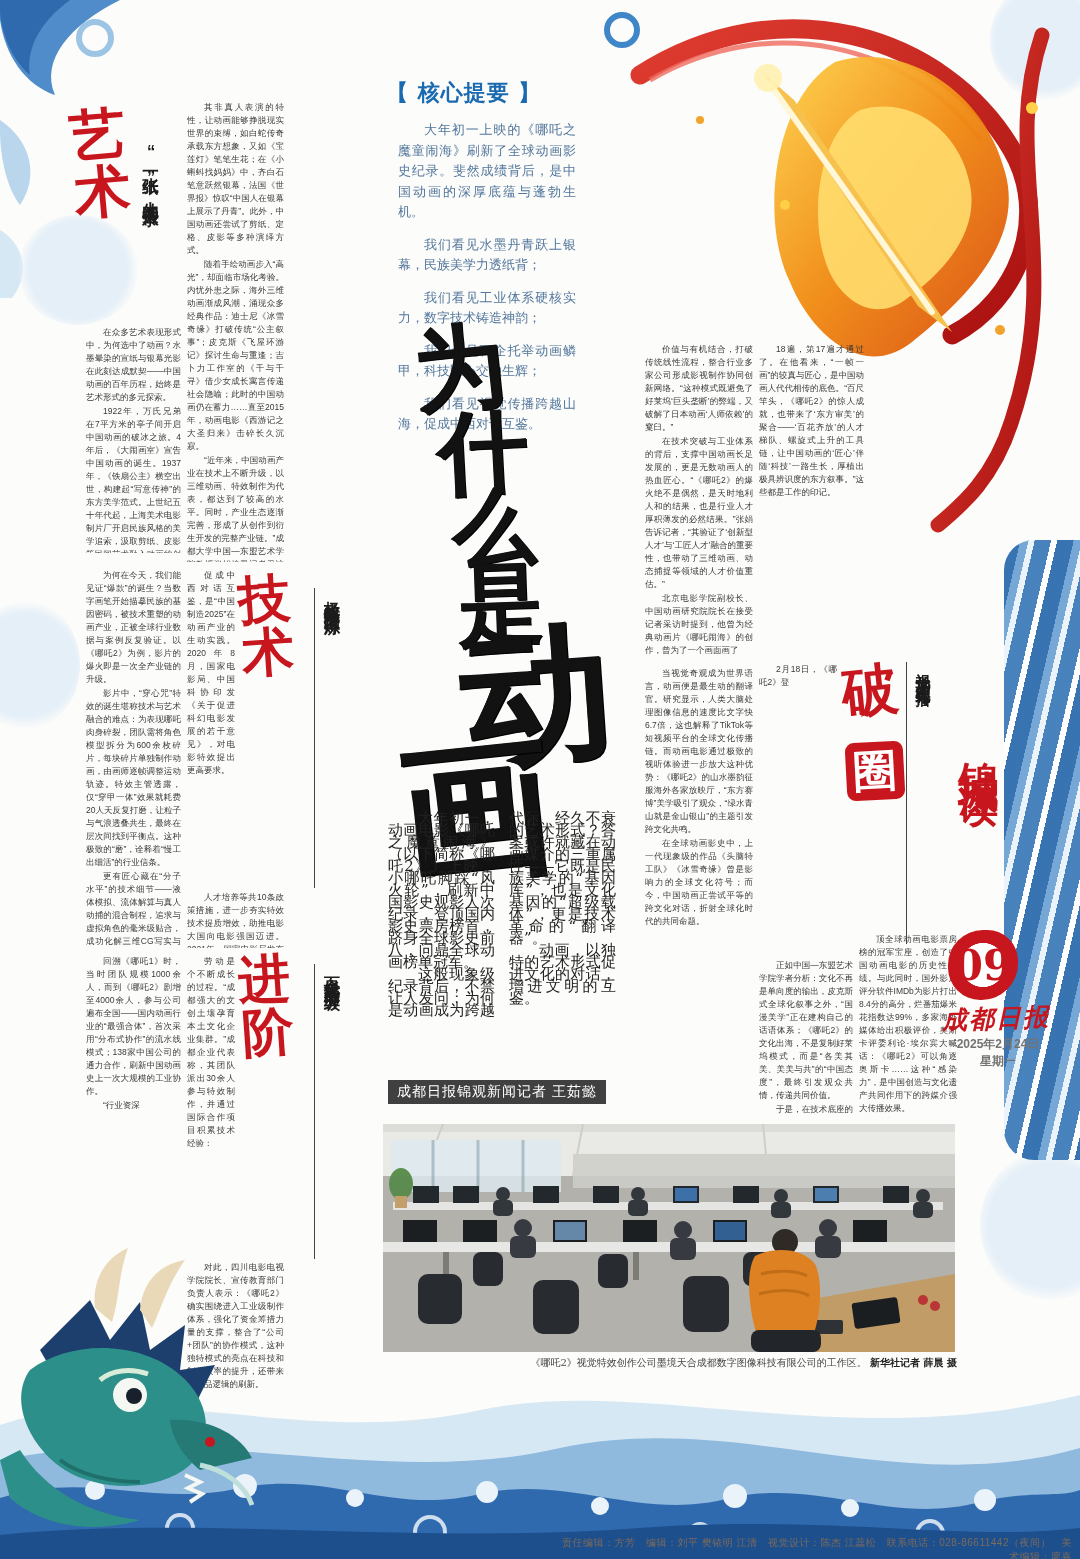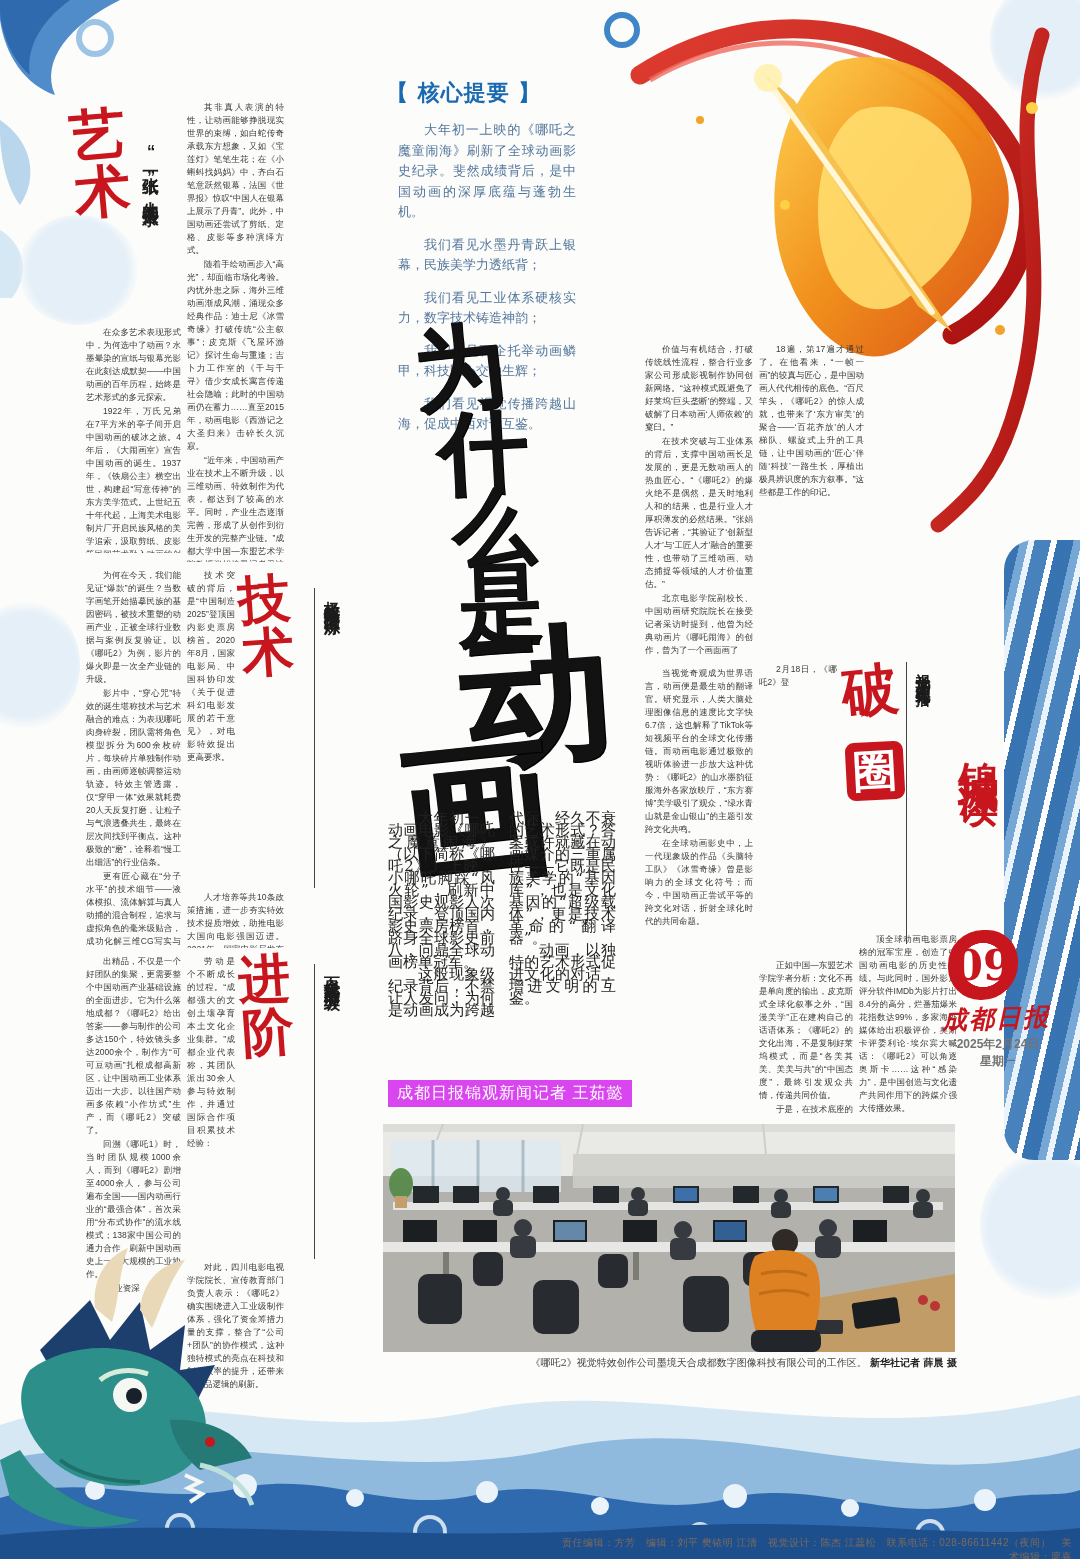--- a/index.html
+++ b/index.html
@@ -22,21 +22,21 @@
   .core-title{color:#1a6ab2;font-weight:bold;font-size:22px;letter-spacing:1px;font-family:"DejaVu Serif",serif;}
   .core-body{font-size:13px;line-height:20.5px;color:#52769c;text-align:justify;margin-top:10px;}
   .core-body .para{margin:12px;text-indent:2em;}
   
   .cal{position:absolute;font-family:"DejaVu Serif",serif;font-weight:bold;color:#121212;
     text-shadow:1px 1px 0 #000, -0.5px 0.5px 0 #111;}
   
   .lede{position:absolute;column-count:2;column-gap:14px;font-family:"DejaVu Serif",serif;
     font-size:15px;line-height:12px;color:#222;text-align:justify;}
   .lede .para{margin:0;text-indent:2em;}
-  .byline{position:absolute;background:#d946ef;color:#fff;font-size:16px;padding:3px 9px;letter-spacing:1px;}
+  .byline{position:absolute;background:#404040;color:#fff;font-size:14px;padding:3px 9px;letter-spacing:1px;}
   
   .edition{position:absolute;writing-mode:vertical-rl;text-orientation:upright;color:#c8161e;
     font-weight:bold;font-size:40px;letter-spacing:8px;font-family:"DejaVu Serif",serif;}
   .pagenum{position:absolute;width:70px;height:70px;border-radius:50% 44% 52% 46%;
     background:radial-gradient(circle at 50% 50%, #fff 0 44%, transparent 45%),#c8161e;
     box-shadow:0 0 0 3px #c8161e inset;display:flex;align-items:center;justify-content:center;}
   .pagenum b{color:#c8161e;font-size:42px;font-family:"DejaVu Serif",serif;}
   .papername{position:absolute;color:#c8161e;font-family:"DejaVu Serif",serif;font-weight:bold;
     font-style:italic;font-size:25px;letter-spacing:2px;transform:rotate(-2deg);}
   .dateblock{position:absolute;font-size:12px;color:#737373;text-align:center;line-height:17px;font-weight:bold;}
@@ -119,33 +119,32 @@
     <p class="para">影片中，“穿心咒”特效的诞生堪称技术与艺术融合的难点：为表现哪吒肉身碎裂，团队需将角色模型拆分为600余枚碎片，每块碎片单独制作动画，由画师逐帧调整运动轨迹。特效主管透露，仅“穿甲一体”效果就耗费20人天反复打磨，让粒子与气浪透叠共生，最终在层次间找到平衡点。这种极致的“磨”，诠释着“慢工出细活”的行业信条。</p>
     <p class="para">更有匠心藏在“分子水平”的技术细节——液体模拟、流体解算与真人动捕的混合制程，追求与虚拟角色的毫米级贴合，成功化解三维CG写实与水墨写意风格的天然矛盾。</p>
   </div>
 
 <div class="sec-label" style="left:240px;top:572px;font-size:52px;transform:rotate(-4deg);">
   <span>技</span>
     <span>术</span>
 </div>
 <div class="sec-sub" style="left:314px;top:588px;height:300px;font-size:16px;">极致特效中的技术淬炼</div>
 <div class="colblock" style="left:186px;top:568px;width:50px;height:318px;">
-    <p class="para">技术突破的背后，是“中国制造2025”登顶国内影史票房榜首。2020年8月，国家电影局、中国科协印发《关于促进科幻电影发展的若干意见》，对电影特效提出更高要求。</p>
+    <p class="para">促成中西对话互鉴，是“中国制造2025”在动画产业的生动实践。2020年8月，国家电影局、中国科协印发《关于促进科幻电影发展的若干意见》，对电影特效提出更高要求。</p>
   </div>
 <div class="colblock" style="left:186px;top:890px;width:99px;height:58px;">
     <p class="para">人才培养等共10条政策措施，进一步夯实特效技术提质增效，助推电影大国向电影强国迈进。2021年，国家电影局发布《“十四五”中国电影发展规划》，明确提出“加快特效技术发展”；2024年下半年，促进电影行业科技术</p>
   </div>
 
 <div class="sec-label" style="left:240px;top:952px;font-size:52px;transform:rotate(-4deg);">
   <span>进</span>
     <span>阶</span>
 </div>
 <div class="sec-sub" style="left:314px;top:964px;height:295px;font-size:16px;">百企托举里的工业升级</div>
 <div class="colblock" style="left:85px;top:954px;width:97px;height:440px;">
-    <p class="para">出精品，不仅是一个好团队的集聚，更需要整个中国动画产业基础设施的全面进步。它为什么落地成都？《哪吒2》给出答案——参与制作的公司多达150个，特效镜头多达2000余个，制作方“可可豆动画”扎根成都高新区，让中国动画工业体系迈出一大步。以往国产动画多依赖“小作坊式”生产，而《哪吒2》突破了。</p>
     <p class="para">回溯《哪吒1》时，当时团队规模1000余人，而到《哪吒2》剧增至4000余人，参与公司遍布全国——国内动画行业的“最强合体”，首次采用“分布式协作”的流水线模式；138家中国公司的通力合作，刷新中国动画史上一次大规模的工业协作。</p>
     <p class="para">“行业资深</p>
   </div>
 <div class="colblock" style="left:186px;top:954px;width:50px;height:300px;">
     <p class="para">劳动是个不断成长的过程。“成都强大的文创土壤孕育本土文化企业集群。”成都企业代表称，其团队派出30余人参与特效制作，并通过国际合作项目积累技术经验：</p>
   </div>
 <div class="colblock" style="left:186px;top:1260px;width:99px;height:130px;">
     <p class="para">对此，四川电影电视学院院长、宣传教育部门负责人表示：《哪吒2》确实围绕进入工业级制作体系，强化了资金筹措力量的支撑，整合了“公司+团队”的协作模式，这种独特模式的亮点在科技和制作效率的提升，还带来了产品逻辑的刷新。</p>
   </div>
 

